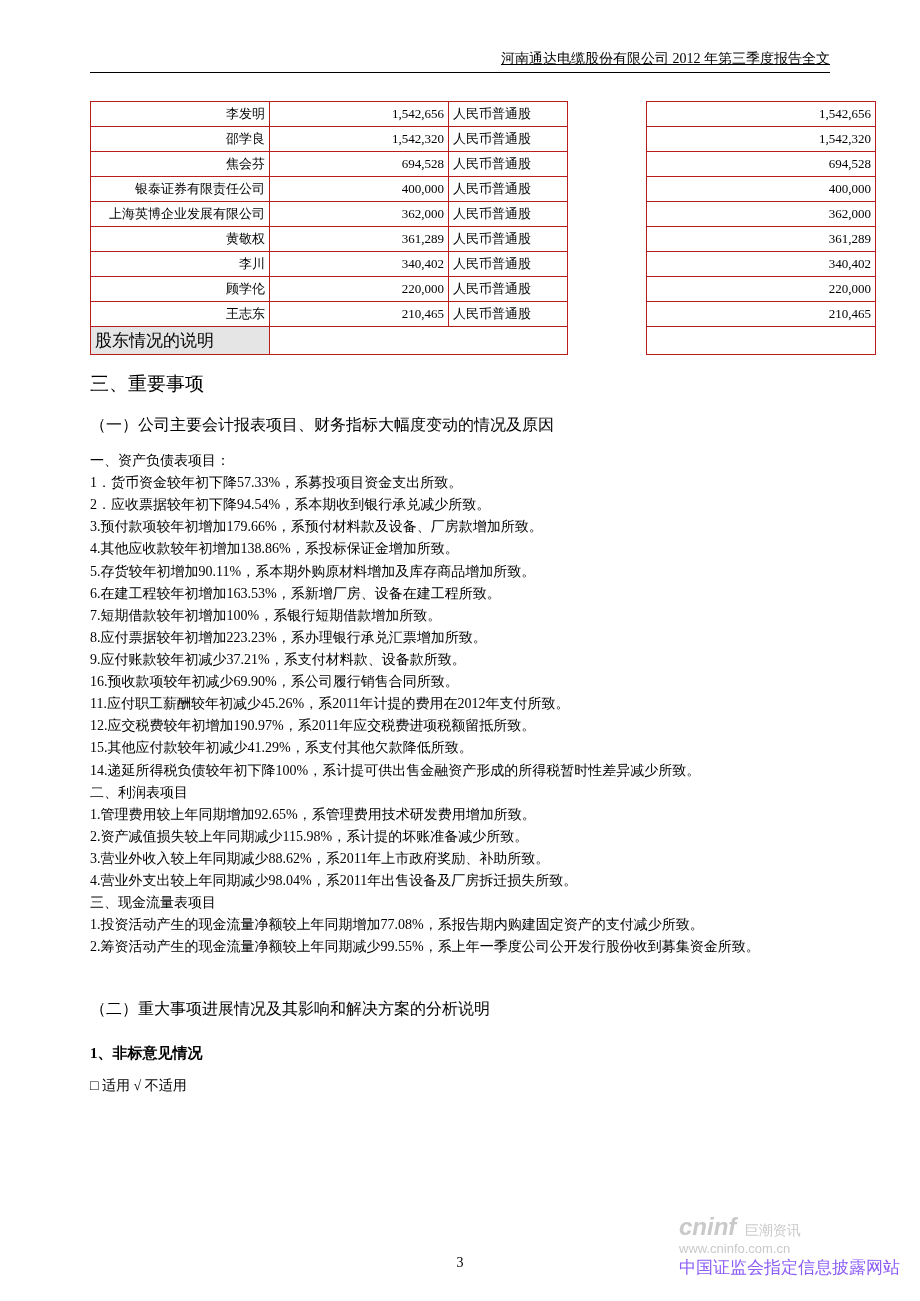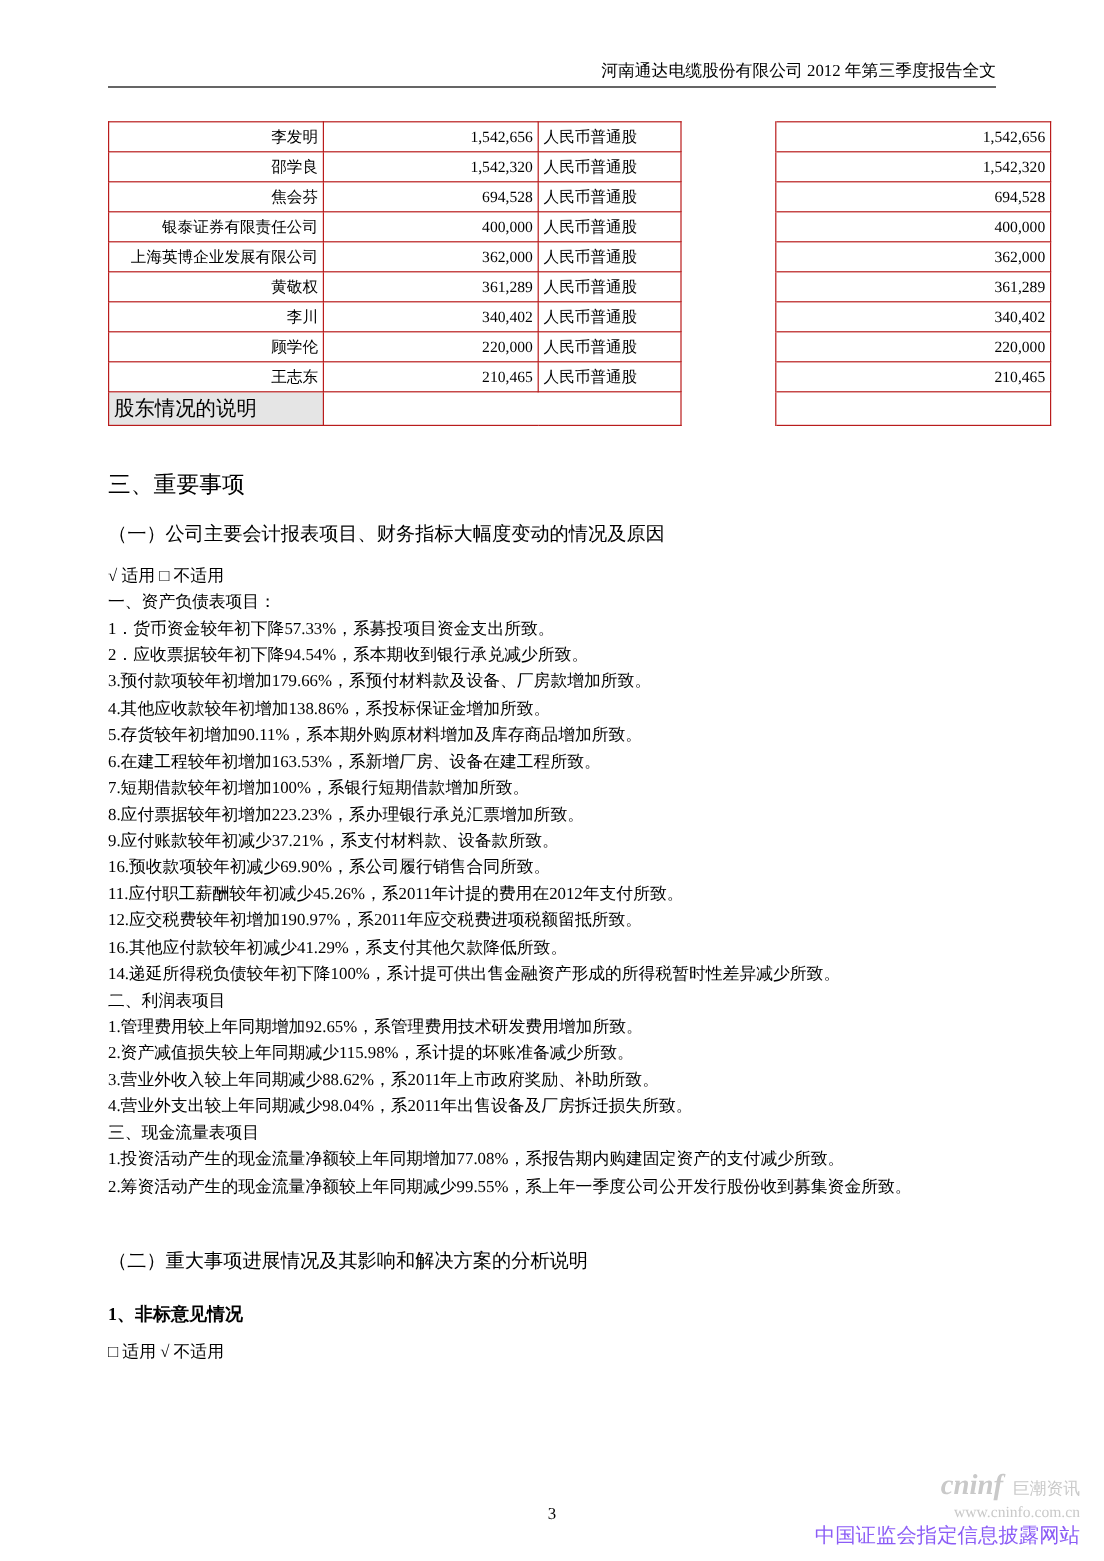--- a/index.html
+++ b/index.html
@@ -14,20 +14,21 @@
     width: 920px;
     padding: 50px 90px 60px 90px;
     box-sizing: border-box;
     position: relative;
     min-height: 1301px;
   }
   .header-right {
     text-align: right;
     font-size: 14px;
     margin-bottom: 4px;
+    text-decoration: underline;
   }
   .header-rule {
     border: 0;
     border-top: 1px solid #000;
     margin: 0 0 28px 0;
   }
   table.shareholders {
     width: 100%;
     border-collapse: collapse;
     font-size: 13px;
@@ -46,21 +47,21 @@
   .col-right { width: 220px; text-align: right; }
   .footer-cell-label {
     background: #e5e5e5;
     text-align: left;
     font-size: 17px;
   }
   .footer-cell-wide-left { }
   .footer-cell-wide-right { }
   .section-h1 {
     font-size: 19px;
-    margin: 36px 0 18px 0;
+    margin: 16px 0 18px 0;
     font-weight: normal;
   }
   .section-h2 {
     font-size: 16px;
     margin: 12px 0 14px 0;
     font-weight: normal;
   }
   .section-h3 {
     font-size: 15px;
     margin: 24px 0 12px 0;
@@ -76,24 +77,23 @@
     position: absolute;
     bottom: 30px;
     left: 0;
     width: 100%;
     text-align: center;
     font-size: 14px;
   }
   .watermark {
     position: absolute;
     right: 20px;
-    bottom: 10px;
-    text-align: right;
+    bottom: 22px;
     color: #bbb;
-    font-family: Liberation Serif, serif;
+    font-family: Liberation Sans, sans-serif;
   }
   .watermark .logo {
     font-size: 24px;
     font-weight: bold;
     font-style: italic;
     color: #c9c9c9;
   }
   .watermark .tag {
     font-size: 14px;
     color: #c9c9c9;
@@ -186,35 +186,34 @@
         <td class="footer-cell-wide-left" colspan="2"></td>
         <td class="col-gap"></td>
         <td class="footer-cell-wide-right"></td>
       </tr>
     </tbody>
   </table>
 
   <div class="section-h1">三、重要事项</div>
   <div class="section-h2">（一）公司主要会计报表项目、财务指标大幅度变动的情况及原因</div>
 
-  <p class="body-line">√ 适用 □ 不适用</p>
   <p class="body-line">一、资产负债表项目：</p>
   <p class="body-line">1．货币资金较年初下降57.33%，系募投项目资金支出所致。</p>
   <p class="body-line">2．应收票据较年初下降94.54%，系本期收到银行承兑减少所致。</p>
   <p class="body-line">3.预付款项较年初增加179.66%，系预付材料款及设备、厂房款增加所致。</p>
   <p class="body-line">4.其他应收款较年初增加138.86%，系投标保证金增加所致。</p>
   <p class="body-line">5.存货较年初增加90.11%，系本期外购原材料增加及库存商品增加所致。</p>
   <p class="body-line">6.在建工程较年初增加163.53%，系新增厂房、设备在建工程所致。</p>
   <p class="body-line">7.短期借款较年初增加100%，系银行短期借款增加所致。</p>
   <p class="body-line">8.应付票据较年初增加223.23%，系办理银行承兑汇票增加所致。</p>
   <p class="body-line">9.应付账款较年初减少37.21%，系支付材料款、设备款所致。</p>
   <p class="body-line">16.预收款项较年初减少69.90%，系公司履行销售合同所致。</p>
   <p class="body-line">11.应付职工薪酬较年初减少45.26%，系2011年计提的费用在2012年支付所致。</p>
   <p class="body-line">12.应交税费较年初增加190.97%，系2011年应交税费进项税额留抵所致。</p>
-  <p class="body-line">16.其他应付款较年初减少41.29%，系支付其他欠款降低所致。</p>
+  <p class="body-line">15.其他应付款较年初减少41.29%，系支付其他欠款降低所致。</p>
   <p class="body-line">14.递延所得税负债较年初下降100%，系计提可供出售金融资产形成的所得税暂时性差异减少所致。</p>
 
   <p class="body-line">二、利润表项目</p>
   <p class="body-line">1.管理费用较上年同期增加92.65%，系管理费用技术研发费用增加所致。</p>
   <p class="body-line">2.资产减值损失较上年同期减少115.98%，系计提的坏账准备减少所致。</p>
   <p class="body-line">3.营业外收入较上年同期减少88.62%，系2011年上市政府奖励、补助所致。</p>
   <p class="body-line">4.营业外支出较上年同期减少98.04%，系2011年出售设备及厂房拆迁损失所致。</p>
 
   <p class="body-line">三、现金流量表项目</p>
   <p class="body-line">1.投资活动产生的现金流量净额较上年同期增加77.08%，系报告期内购建固定资产的支付减少所致。</p>

